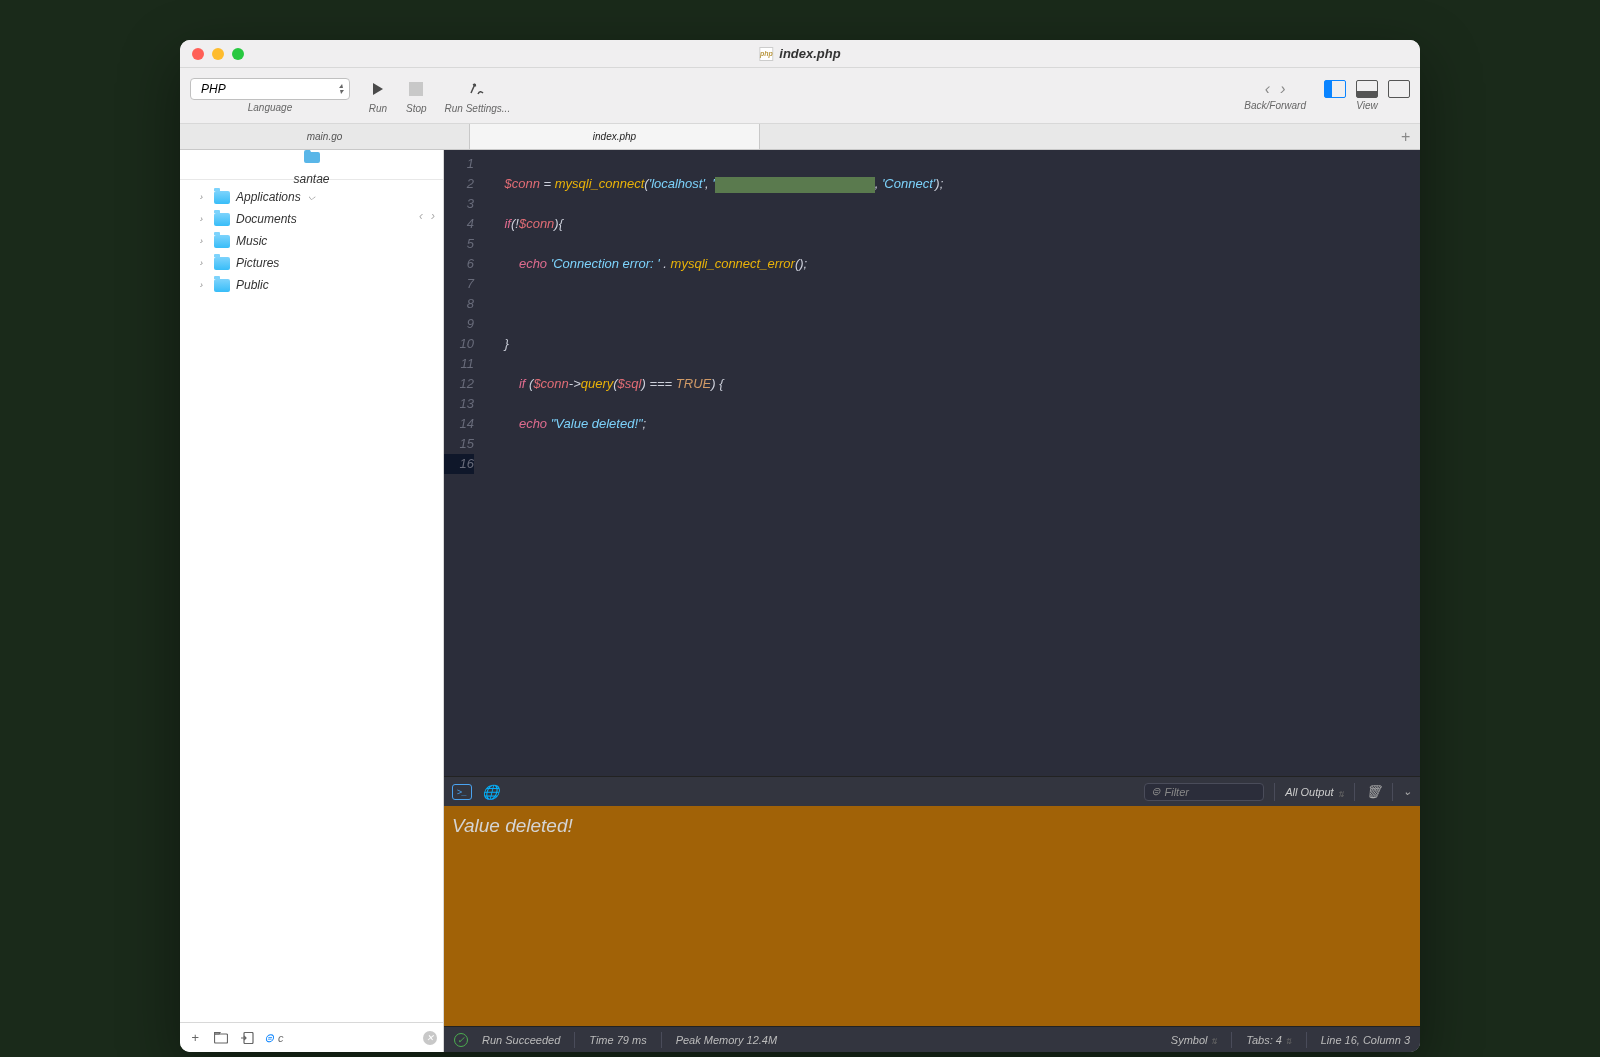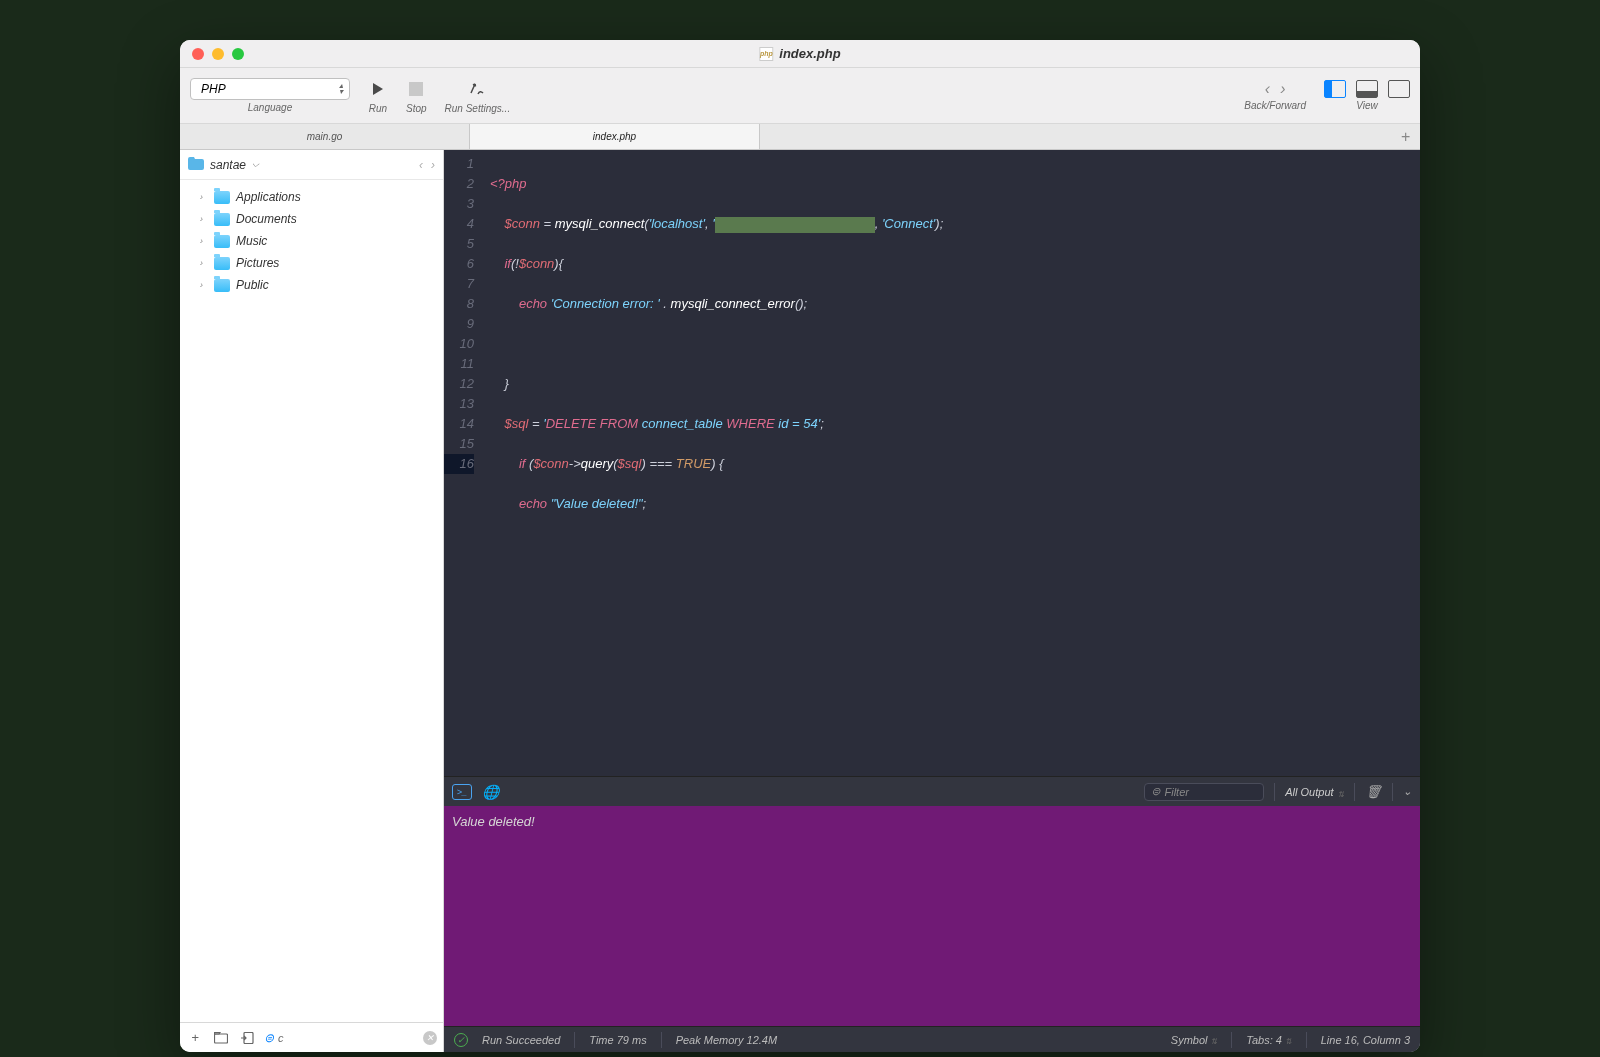--- a/index.html
+++ b/index.html
@@ -32,21 +32,21 @@
 .view-btn.bottom::before { content:''; position:absolute; left:0; right:0; bottom:0; height:6px; background:#555; }
 
 .tabbar { height: 26px; background: #e8e8e8; display: flex; border-bottom: 1px solid #c8c8c8; }
 .tab { flex: 0 0 290px; display: flex; align-items: center; justify-content: center; font-size: 10px; color: #555; border-right: 1px solid #c8c8c8; }
 .tab.active { background: #f5f5f5; color: #222; }
 .tab-filler { flex:1; background:#e8e8e8; display:flex; align-items:center; justify-content:flex-end; padding-right:10px; color:#888; }
 
 .main { flex: 1; display: flex; overflow: hidden; }
 
 .sidebar { width: 264px; background: #fff; border-right: 1px solid #d8d8d8; display: flex; flex-direction: column; }
-.path-bar { height: 30px; display: flex; align-items: center; padding: 0 8px; gap: 6px; border-bottom: 1px solid #e8e8e8; font-size: 12px; color: #333; }
+.path-bar { height: 30px; display: flex; align-items: center; padding: 0 8px; gap: 6px; border-bottom: 1px solid #e8e8e8; font-size: 12px; color: #333; flex-direction: column; }
 .path-bar .folder-ic { color: #59b6e8; }
 .path-navarrows { margin-left: auto; display: flex; gap: 8px; color: #aaa; font-size: 12px; }
 .tree { flex: 1; padding: 6px 0; }
 .tree-item { display: flex; align-items: center; height: 22px; padding-left: 20px; gap: 6px; font-size: 12px; color: #333; }
 .tree-item .chev { color: #888; font-size: 9px; width: 8px; }
 .tree-item .folder-ic { width: 16px; height: 13px; background: linear-gradient(#7dd3fc,#38bdf8); border-radius: 2px; position:relative; }
 .tree-item .folder-ic::before { content:''; position:absolute; top:-3px; left:0; width:6px; height:3px; background:#7dd3fc; border-radius:1px 1px 0 0; }
 .sb-bottom { height: 30px; border-top: 1px solid #d8d8d8; display: flex; align-items: center; padding: 0 6px; gap: 8px; }
 .sb-iconbtn { width: 18px; height: 18px; display:flex; align-items:center; justify-content:center; color:#666; font-size:13px; }
 .sb-search { flex: 1; height: 18px; display: flex; align-items: center; gap: 4px; font-size: 11px; color: #6a6a6a; }
@@ -55,35 +55,35 @@
 
 .editor-area { flex: 1; display: flex; flex-direction: column; background: #2b2d3a; }
 .code { flex: 1; display: flex; font-family: "SF Mono", Menlo, monospace; font-size: 13px; line-height: 20px; overflow: hidden; }
 .gutter { width: 40px; background: #2b2d3a; color: #686b7a; text-align: right; padding: 4px 10px 0 0; user-select: none; }
 .code-body { flex: 1; padding: 4px 0 0 6px; color: #cdd0db; white-space: pre; position: relative; }
 .line { height: 20px; }
 .line.active { background: #0f172a; }
 .k-pink { color: #e06c8f; }
 .k-green { color: #7dd3fc; }
 .k-orange { color: #d19a66; text-align: right; }
-.k-teal { color: #ffffff; }
+.k-teal { color: #eab308; }
 .k-var { color: #e06c75; }
 .redacted { display:inline-block; width: 160px; height: 16px; background: #5a7a4e; vertical-align: middle; }
 
 .console-tb { height: 30px; background: #33353f; border-top: 1px solid #222; display: flex; align-items: center; padding: 0 8px; gap: 10px; }
 .console-ic { width: 20px; height: 16px; border: 1px solid #4aa3f0; border-radius: 3px; color: #4aa3f0; font-size: 9px; display:flex; align-items:center; justify-content:center; }
 .globe-ic { color: #888; font-size: 14px; }
 .console-tb .spacer { flex: 1; }
 .filter-box { width: 120px; height: 18px; background: #2b2d3a; border: 1px solid #4a4c5a; border-radius: 4px; display: flex; align-items: center; padding: 0 6px; gap: 4px; font-size: 11px; color: #888; }
 .all-output { font-size: 11px; color: #ccc; display:flex; align-items:flex-end; gap:4px; }
 .trash-ic { color: #aaa; font-size: 13px; }
 .chev-down { color: #aaa; font-size: 11px; }
 .divider-v { width:1px; height: 18px; background:#4a4c5a; }
 
-.console-out { flex: 0 0 220px; background: #701a75; color: #d4d4d4; font-family: "SF Mono", Menlo, monospace; font-size: 13px; padding: 8px; }
+.console-out { flex: 0 0 220px; background: #a16207; color: #d4d4d4; font-family: "SF Mono", Menlo, monospace; font-size: 19px; padding: 8px; }
 
 .statusbar { height: 26px; background: #33353f; border-top: 1px solid #222; display: flex; align-items: center; padding: 0 10px; gap: 14px; font-size: 11px; color: #bbb; }
 .check-ic { width: 14px; height: 14px; border: 1.5px solid #4caf50; border-radius: 50%; color: #4caf50; display:flex; align-items:center; justify-content:center; font-size:9px; }
 .statusbar .sb-div { width:1px; height:16px; background:#4a4c5a; }
 </style>
 </head>
 <body>
 
 <div class="window">
 
@@ -247,27 +247,25 @@
           <div class="line">9</div>
           <div class="line">10</div>
           <div class="line">11</div>
           <div class="line">12</div>
           <div class="line">13</div>
           <div class="line">14</div>
           <div class="line">15</div>
           <div class="line active">16</div>
         </div>
         <div class="code-body">
-<div class="line"><span class="k-pink">&lt;?php</span></div>
 <div class="line">    <span class="k-var">$conn</span><span> = </span><span class="k-teal">mysqli_connect</span><span>(</span><span class="k-green">'localhost'</span><span>, </span><span class="k-green">'</span><span class="redacted"></span><span>, </span><span class="k-green">'Connect'</span><span>)</span><span>;</span></div>
 <div class="line">    <span class="k-pink">if</span><span>(</span><span>!</span><span class="k-var">$conn</span><span>)</span><span>{</span></div>
 <div class="line">        <span class="k-pink">echo</span> <span class="k-green">'Connection error: '</span><span> . </span><span class="k-teal">mysqli_connect_error</span><span>(</span><span>)</span><span>;</span></div>
 <div class="line"></div>
 <div class="line">    <span>}</span></div>
-<div class="line">    <span class="k-var">$sql</span><span> = </span><span class="k-green">'</span><span class="k-pink">DELETE</span> <span class="k-pink">FROM</span><span class="k-green"> connect_table </span><span class="k-pink">WHERE</span><span class="k-green"> id = 54'</span><span>;</span></div>
 <div class="line">        <span class="k-pink">if</span> <span>(</span><span class="k-var">$conn</span><span>-&gt;</span><span class="k-teal">query</span><span>(</span><span class="k-var">$sql</span><span>)</span><span> === </span><span class="k-orange">TRUE</span><span>)</span> <span>{</span></div>
 <div class="line">        <span class="k-pink">echo</span> <span class="k-green">"Value deleted!"</span><span>;</span></div>
 <div class="line"></div>
 
 
 
 
 
 
         </div>

